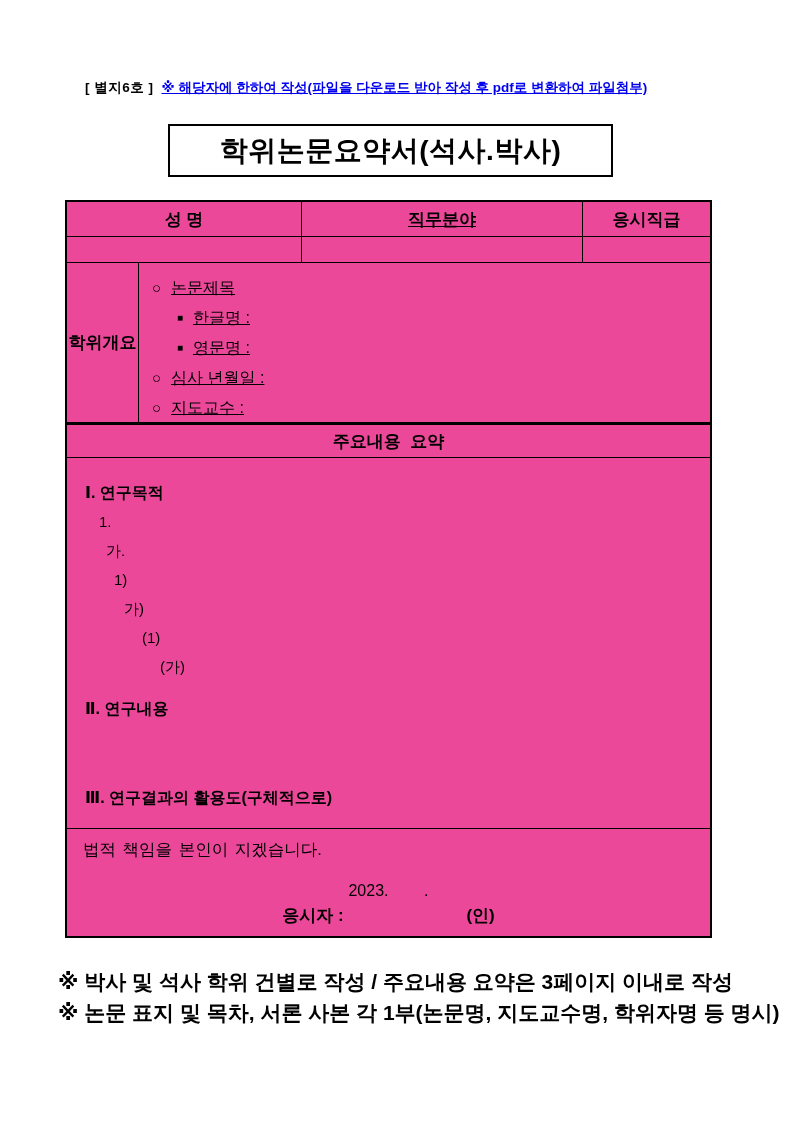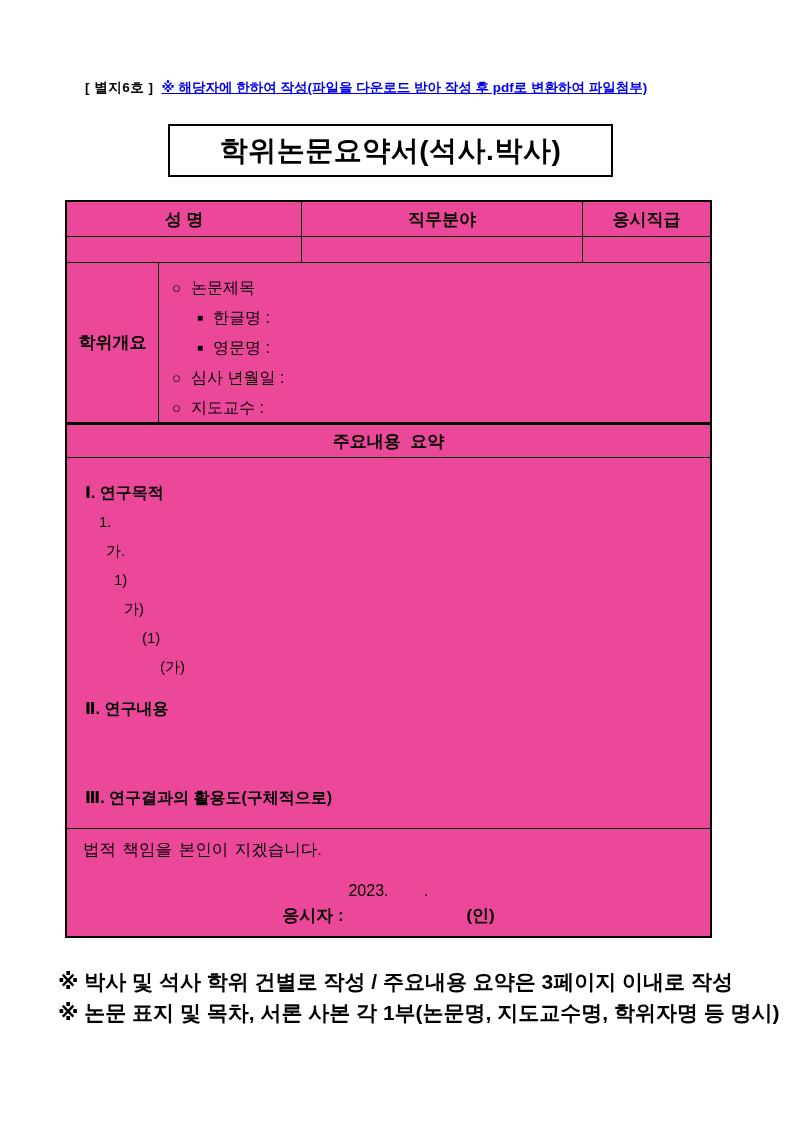--- a/index.html
+++ b/index.html
@@ -40,31 +40,31 @@
   .cell { position:relative; }
   .vline { border-right:1px solid #000; }
   .hline { border-bottom:1px solid #000; }
 
   .hdr-row { height:35px; }
   .hdr-row .cell {
     display:flex; align-items:center; justify-content:center;
     font-size:17px; font-weight:bold; white-space:pre;
   }
   .c1 { width:235px; }
-  .c2 { width:281px; }
+  .c2 { width:281px;text-decoration:underline; }
   .c3 { flex:1; }
 
   .val-row { height:26px; }
 
   .overview-row { height:159px; }
   .overview-label {
-    width:92px; display:flex; align-items:center; justify-content:center;
+    width:72px; display:flex; align-items:center; justify-content:center;
     font-size:17px; font-weight:bold;
   }
-  .overview-content { flex:1; padding:10px 0 4px 13px; font-size:16px; }
+  .overview-content { flex:1; padding:10px 0 4px 13px; font-size:16px;text-decoration:underline; }
   .ov-item { line-height:30px; white-space:pre; }
   .ov-item .bullet { display:inline-block; }
   .ov-item.lvl0 .bullet { margin-right:10px; font-size:15px; }
   .ov-item.lvl1 { padding-left:25px; }
   .ov-item.lvl1 .bullet { margin-right:10px; font-size:10px; vertical-align:2px; }
 
   .summary-header {
     border-top:3px solid #000; border-bottom:1px solid #000;
     height:36px; display:flex; align-items:center; justify-content:center;
     font-size:17px; font-weight:bold; white-space:pre;

